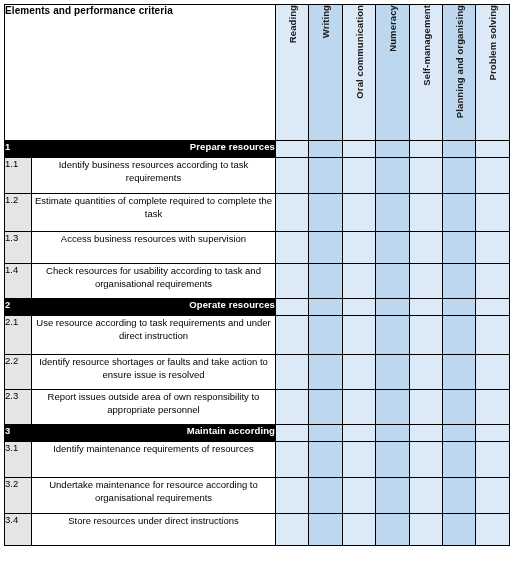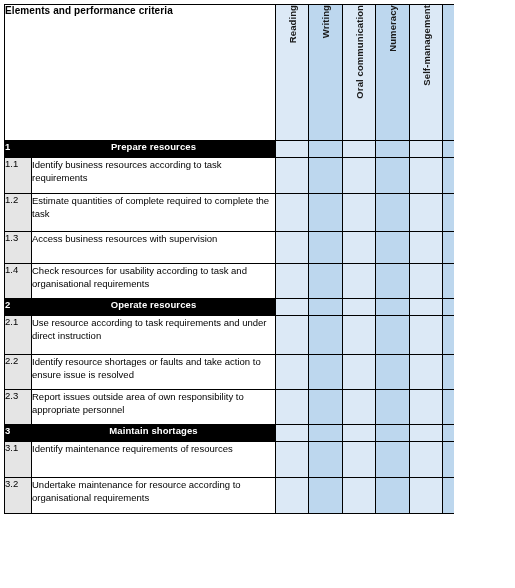--- a/index.html
+++ b/index.html
@@ -9,21 +9,21 @@
   }
   body {
     width: 515px;
     height: 588px;
     font-family: "Liberation Sans", sans-serif;
     -webkit-font-smoothing: antialiased;
   }
 
   #page {
     position: relative;
-    width: 454px;
+    width: 515px;
     height: 588px;
     background: #ffffff;
     overflow: hidden;
   }
 
   .matrix-wrap {
     position: absolute;
     left: 4px;
     top: 4px;
     width: 505px;
@@ -94,41 +94,41 @@
     font-weight: bold;
     vertical-align: middle;
     letter-spacing: 0.1px;
   }
   td.section-num {
     text-align: left;
     padding-left: 7px;
     border-right-color: #000000;
   }
   td.section-label {
-    text-align: center;
+    text-align: right;
     padding-left: 7px;
     margin-top: 28px;
   }
   td.section-blank.odd  { background: #dce9f6; }
   td.section-blank.even { background: #bdd7ee; }
 
   
   td.crit-num {
     background: #e5e5e5;
     font-size: 9.5px;
     color: #000000;
     text-align: left;
     padding: 5px 0 0 6px;
     vertical-align: top;
   }
   td.crit-desc {
     background: #ffffff;
     font-size: 9.5px;
     color: #000000;
-    text-align: left;
+    text-align: center;
     padding: 5px 6px 4px 6px;
     line-height: 13px;
     vertical-align: top;
   }
   td.cellbox.odd  { background: #dce9f6; }
   td.cellbox.even { background: #bdd7ee; }
 
   tr.r-h36 { height: 36px; }
   tr.r-h38 { height: 38px; }
   tr.r-h32 { height: 32px; margin-top: 8px; }
@@ -284,21 +284,21 @@
           <td class="cellbox even"></td>
           <td class="cellbox odd"></td>
           <td class="cellbox even"></td>
           <td class="cellbox odd"></td>
           <td class="cellbox even"></td>
           <td class="cellbox odd"></td>
         </tr>
 
         <tr class="section-row">
           <td class="section-num">3</td>
-          <td class="section-label">Maintain shortages</td>
+          <td class="section-label">Maintain according</td>
           <td class="section-blank odd"></td>
           <td class="section-blank even"></td>
           <td class="section-blank odd"></td>
           <td class="section-blank even"></td>
           <td class="section-blank odd"></td>
           <td class="section-blank even"></td>
           <td class="section-blank odd"></td>
         </tr>
 
         <tr class="r-h36">
@@ -319,17 +319,28 @@
           <td class="cellbox odd"></td>
           <td class="cellbox even"></td>
           <td class="cellbox odd"></td>
           <td class="cellbox even"></td>
           <td class="cellbox odd"></td>
           <td class="cellbox even"></td>
           <td class="cellbox odd"></td>
         </tr>
 
 
+        <tr class="r-h32">
+          <td class="crit-num">3.4</td>
+          <td class="crit-desc">Store resources under direct instructions</td>
+          <td class="cellbox odd"></td>
+          <td class="cellbox even"></td>
+          <td class="cellbox odd"></td>
+          <td class="cellbox even"></td>
+          <td class="cellbox odd"></td>
+          <td class="cellbox even"></td>
+          <td class="cellbox odd"></td>
+        </tr>
 
       </tbody>
     </table>
   </div>
 </div>
 
 </body></html>

